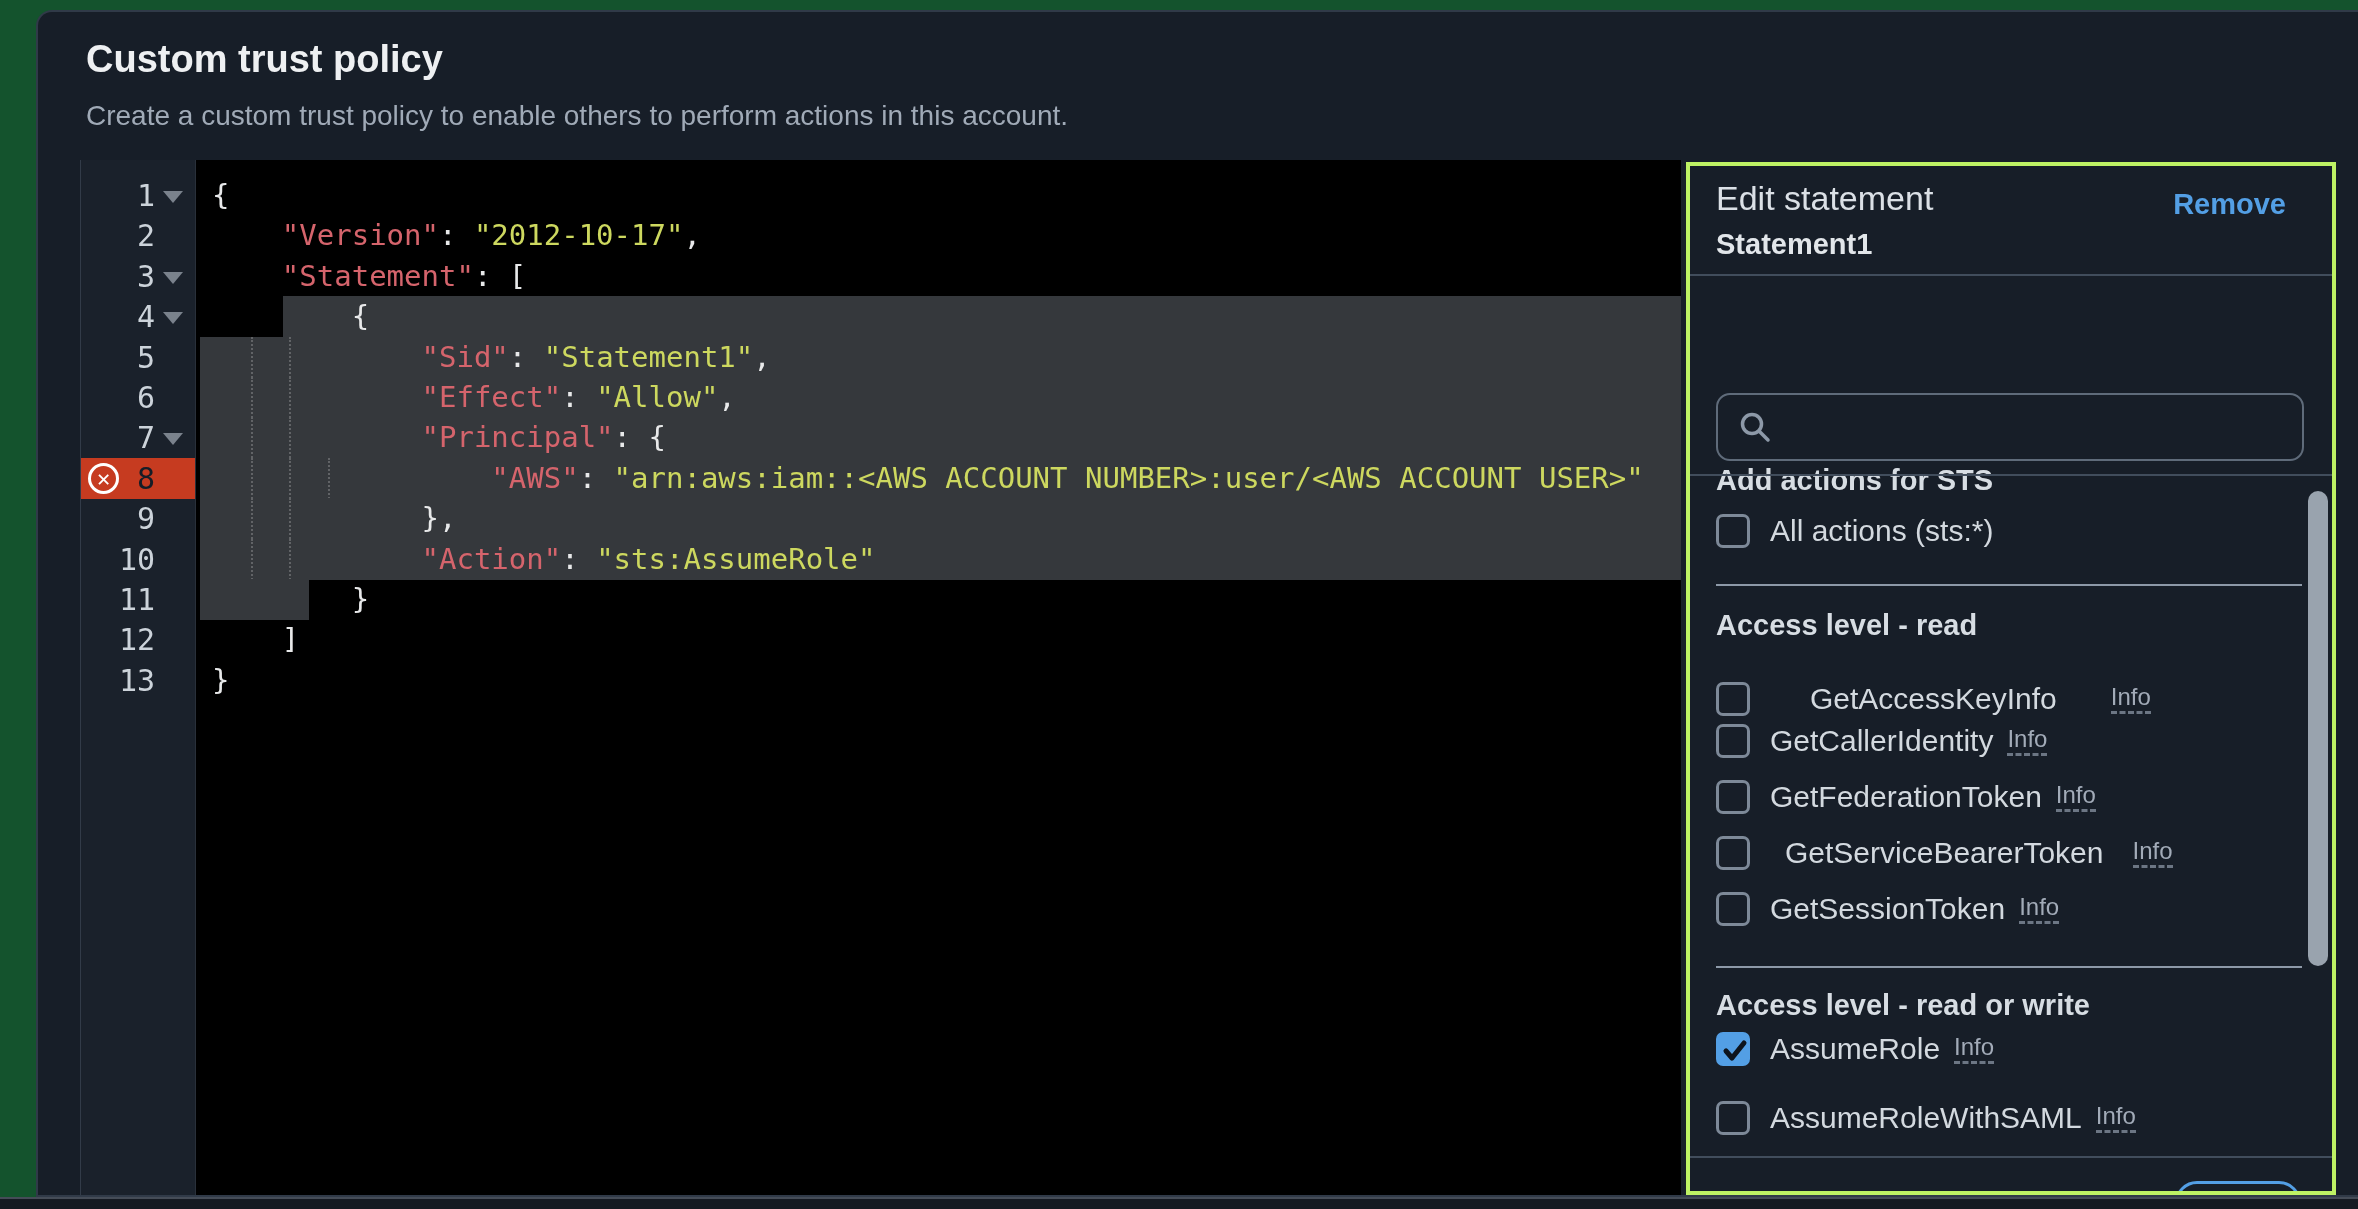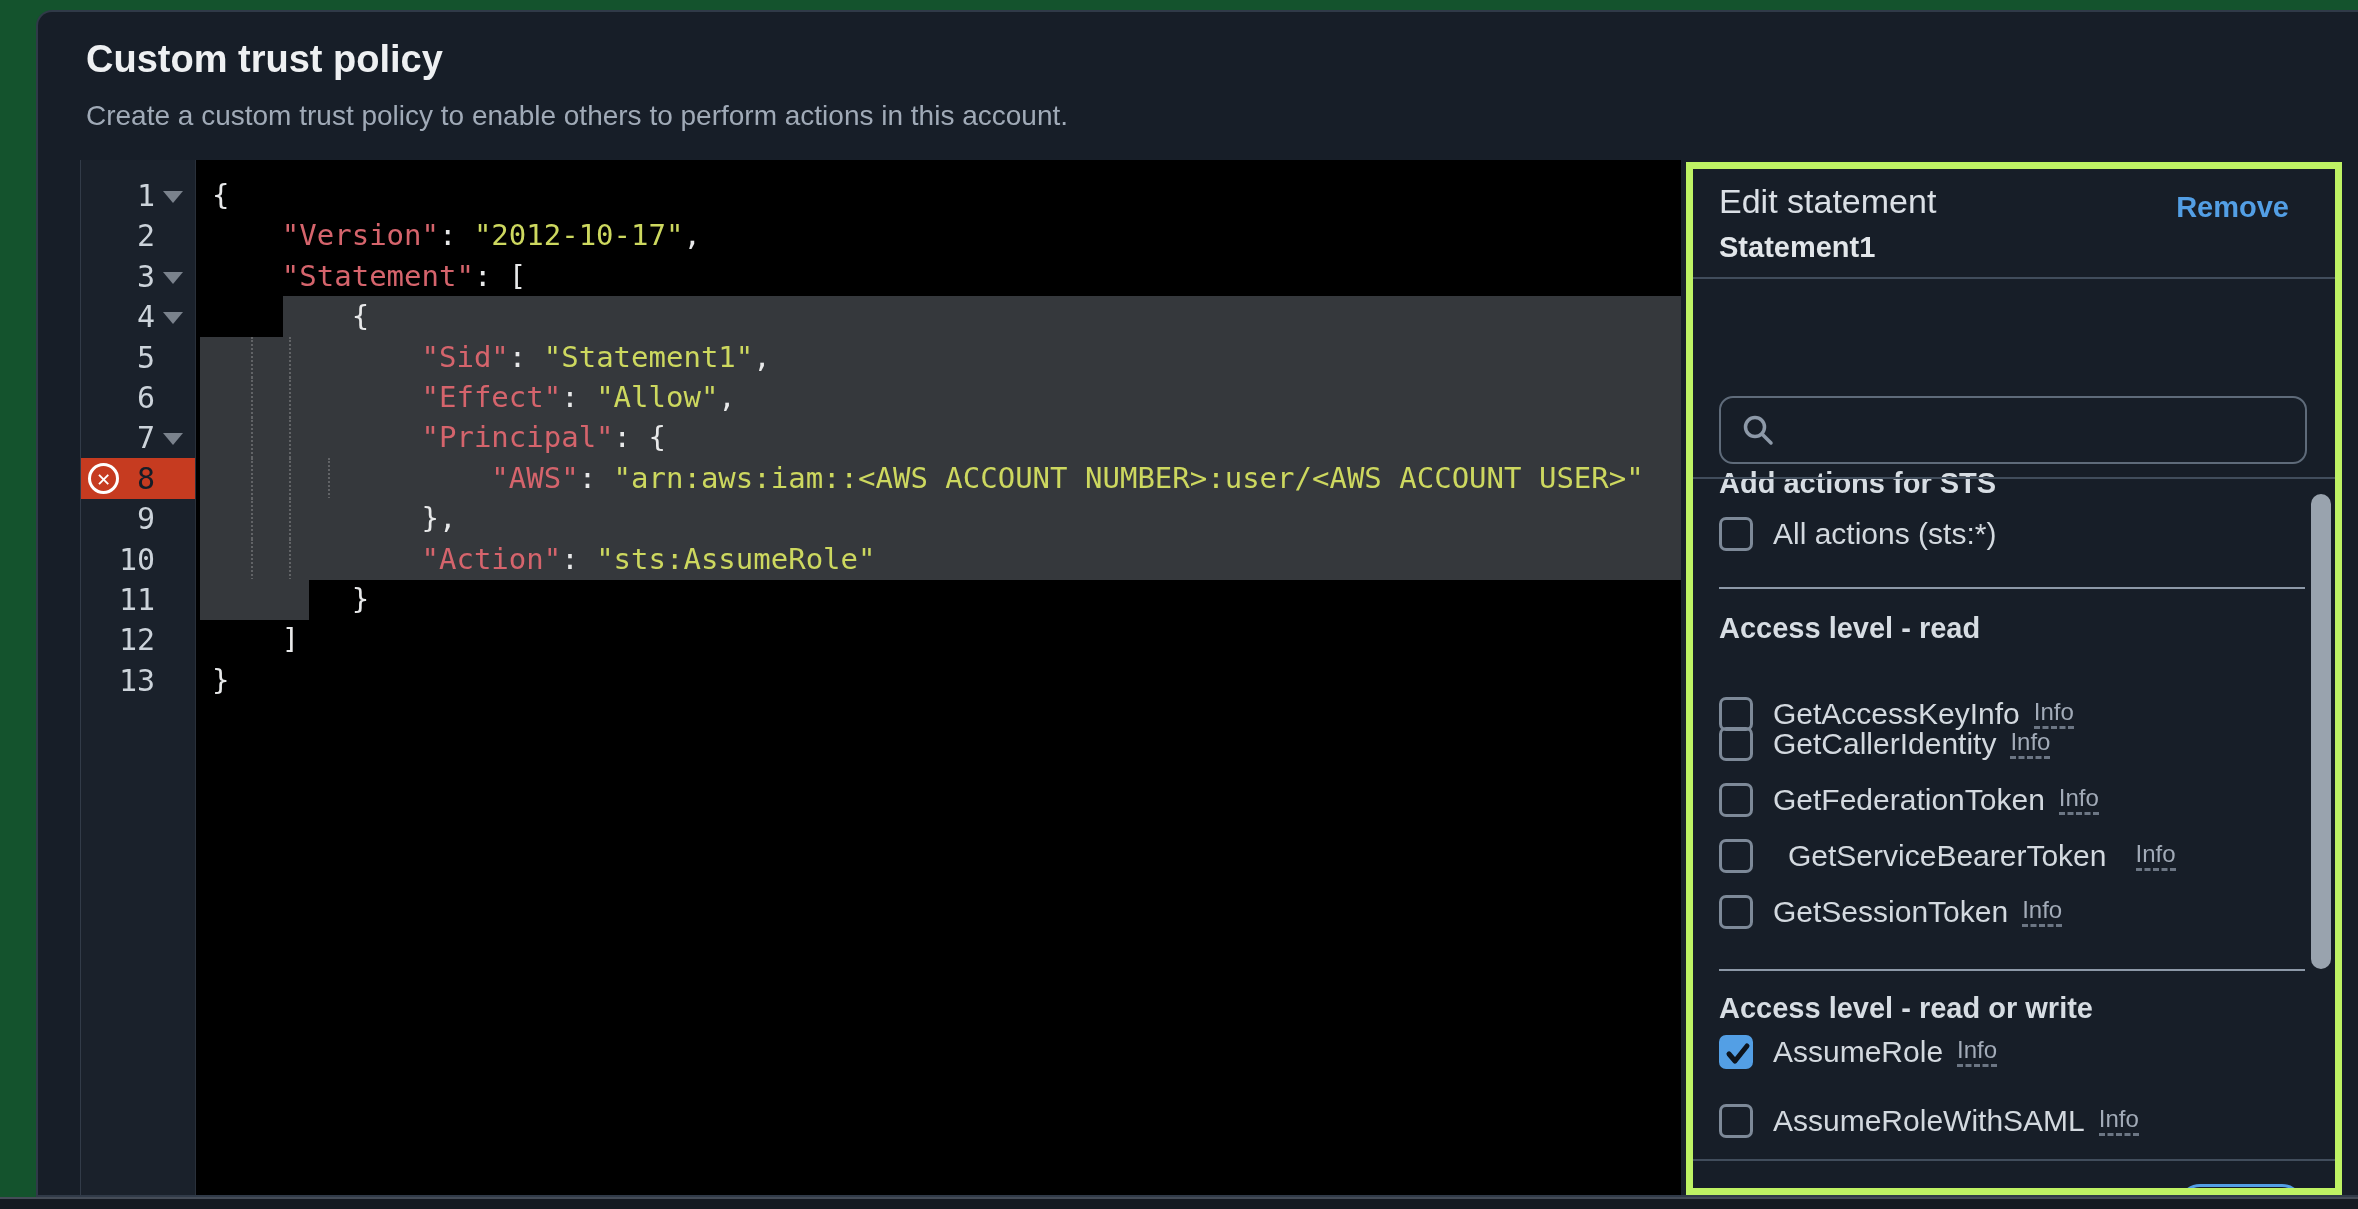--- a/index.html
+++ b/index.html
@@ -29,21 +29,21 @@
   .sel{position:absolute;top:0;height:100%;background:#35383c;}
   .sel-start{left:calc(16px + 8ch - 6px);right:0;}
   .sel-mid{left:4px;right:0;}
   .sel-end{left:4px;width:calc(16px + 9ch + 6px);}
   .guide{position:absolute;top:0;height:100%;border-left:2px dotted rgba(255,255,255,.22);}
   pre.cl{position:absolute;left:0;top:0;margin:0;padding-left:16px;font-family:inherit;
          font-size:29px;line-height:41px;color:#e8e9ea;}
   .tk-k{color:#d5646c;} .tk-s{color:#cdd85f;} .tk-p{color:#e8e9ea;}
   
   .panel{position:absolute;left:1648px;top:150px;width:642px;bottom:0;
-         border:7px solid #bef264;background:#171e28;overflow:hidden;}
+         border:4px solid #bef264;background:#171e28;overflow:hidden;}
   .panel-head{position:absolute;left:0;top:0;right:0;height:108px;border-bottom:2px solid #414d5c;}
   .panel-title{position:absolute;left:26px;top:13px;font-size:34px;font-weight:400;color:#dbe0e6;}
   .panel-subtitle{position:absolute;left:26px;top:62px;font-size:29px;font-weight:700;color:#e2e6ea;}
   .remove-link{position:absolute;right:46px;top:22px;font-size:29px;font-weight:700;color:var(--accent);cursor:pointer;}
   .sec-heading{position:absolute;left:26px;font-size:29px;font-weight:700;color:#d7dde3;}
   .search{position:absolute;left:26px;top:227px;width:584px;height:64px;border:2px solid #5f6b7a;
           border-radius:14px;background:transparent;}
   .search svg{position:absolute;left:20px;top:15px;}
   .search input{position:absolute;left:64px;top:2px;right:8px;height:56px;background:transparent;border:none;outline:none;
           font-size:29px;color:#d7dde3;font-family:"Liberation Sans",sans-serif;}
@@ -229,21 +229,21 @@
 
       <div class="sect-divider" style="top:308px"></div>
 
       <div id="actions-list">
           <div class="action-row" style="top: 337px;">
             <span class="cb"></span>
             <span class="action-label">All actions (sts:*)</span>
           </div>
           <div class="light-divider" style="top: 418px;"></div>
           <div class="sec-heading" style="top: 443px;">Access level - read</div>
-          <div class="action-row" style="top: 517px;">
+          <div class="action-row" style="top: 505px; gap: 40px;">
             <span class="cb"></span>
             <span class="action-label">GetAccessKeyInfo</span>
             <span class="info-link">Info</span>
           </div>
           <div class="action-row" style="top: 547px;">
             <span class="cb"></span>
             <span class="action-label">GetCallerIdentity</span>
             <span class="info-link">Info</span>
           </div>
           <div class="action-row" style="top: 603px;">

